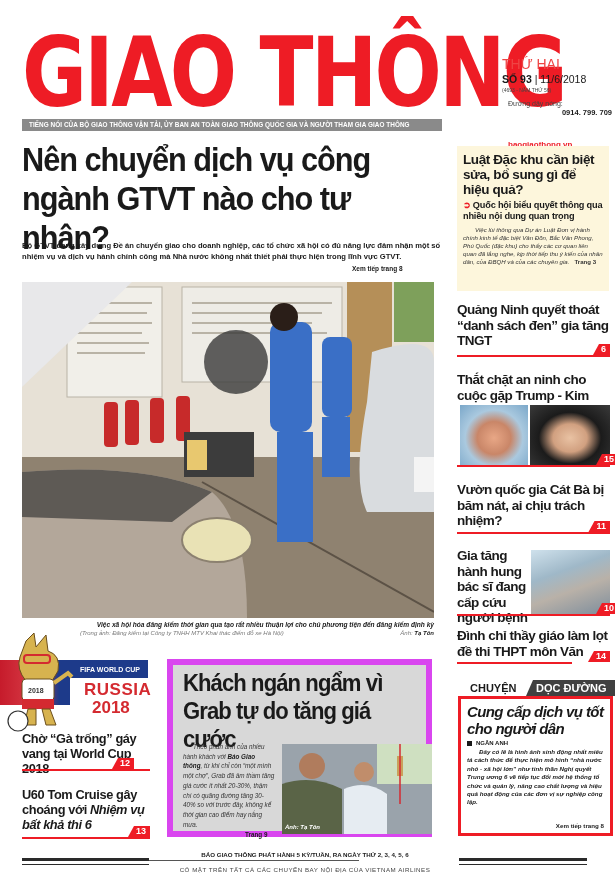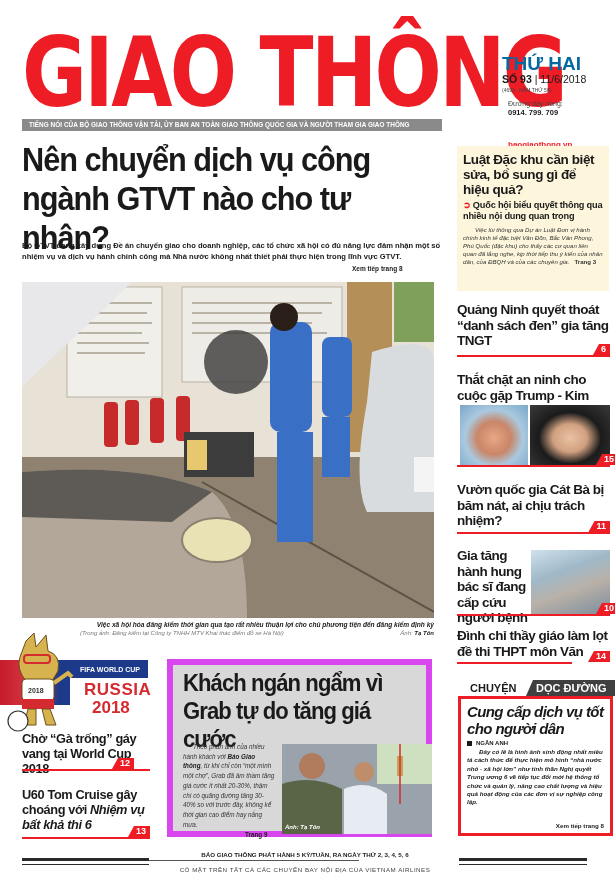--- a/index.html
+++ b/index.html
@@ -13,26 +13,26 @@
     font-size: 92px; line-height: 98px; letter-spacing: -3px;
     transform: scaleX(0.86) scaleY(1.05); transform-origin: left top; white-space: nowrap;
   }
   .masthead-tagline {
     position: absolute; left: 22px; top: 119px; width: 420px; height: 12px;
     background: #8a8a8a; color: #fff; font-size: 6.4px; font-weight: bold;
     line-height: 12px; padding-left: 7px; white-space: nowrap; overflow: hidden;
     letter-spacing: 0.05px;
   }
   .issue-box { position: absolute; left: 502px; top: 56px; width: 110px; }
-  .issue-day { color: #0369a1; font-weight: bold; font-size: 19px; line-height: 16px; }
+  .issue-day { color: #ef4444; font-weight: normal; font-size: 14px; line-height: 16px; }
   .issue-num { font-size: 10.5px; line-height: 14px; white-space: nowrap; }
   .issue-num b { font-weight: bold; }
   .issue-sub { font-size: 5px; color: #444; line-height: 8px; }
   .hotline-label { font-size: 7px; color: #444; margin-top: 5px; line-height: 9px; padding-left: 6px; }
-  .hotline-num { font-size: 7.5px; font-weight: bold; line-height: 10px; padding-left: 6px; }
+  .hotline-num { font-size: 7.5px; font-weight: bold; line-height: 10px; padding-left: 6px; text-align: right; }
   .website { color: #ee1c25; font-size: 8px; font-weight: bold; margin-top: 22px; padding-left: 6px; }
 
   
   .main-headline {
     position: absolute; left: 22px; top: 140px; width: 420px;
     font-family: "Liberation Sans", sans-serif; font-weight: bold; font-size: 33px;
     line-height: 39px; letter-spacing: -1.1px; color: #1a1a1a;
     transform: scaleX(0.93); transform-origin: left top;
   }
   .main-lead {

